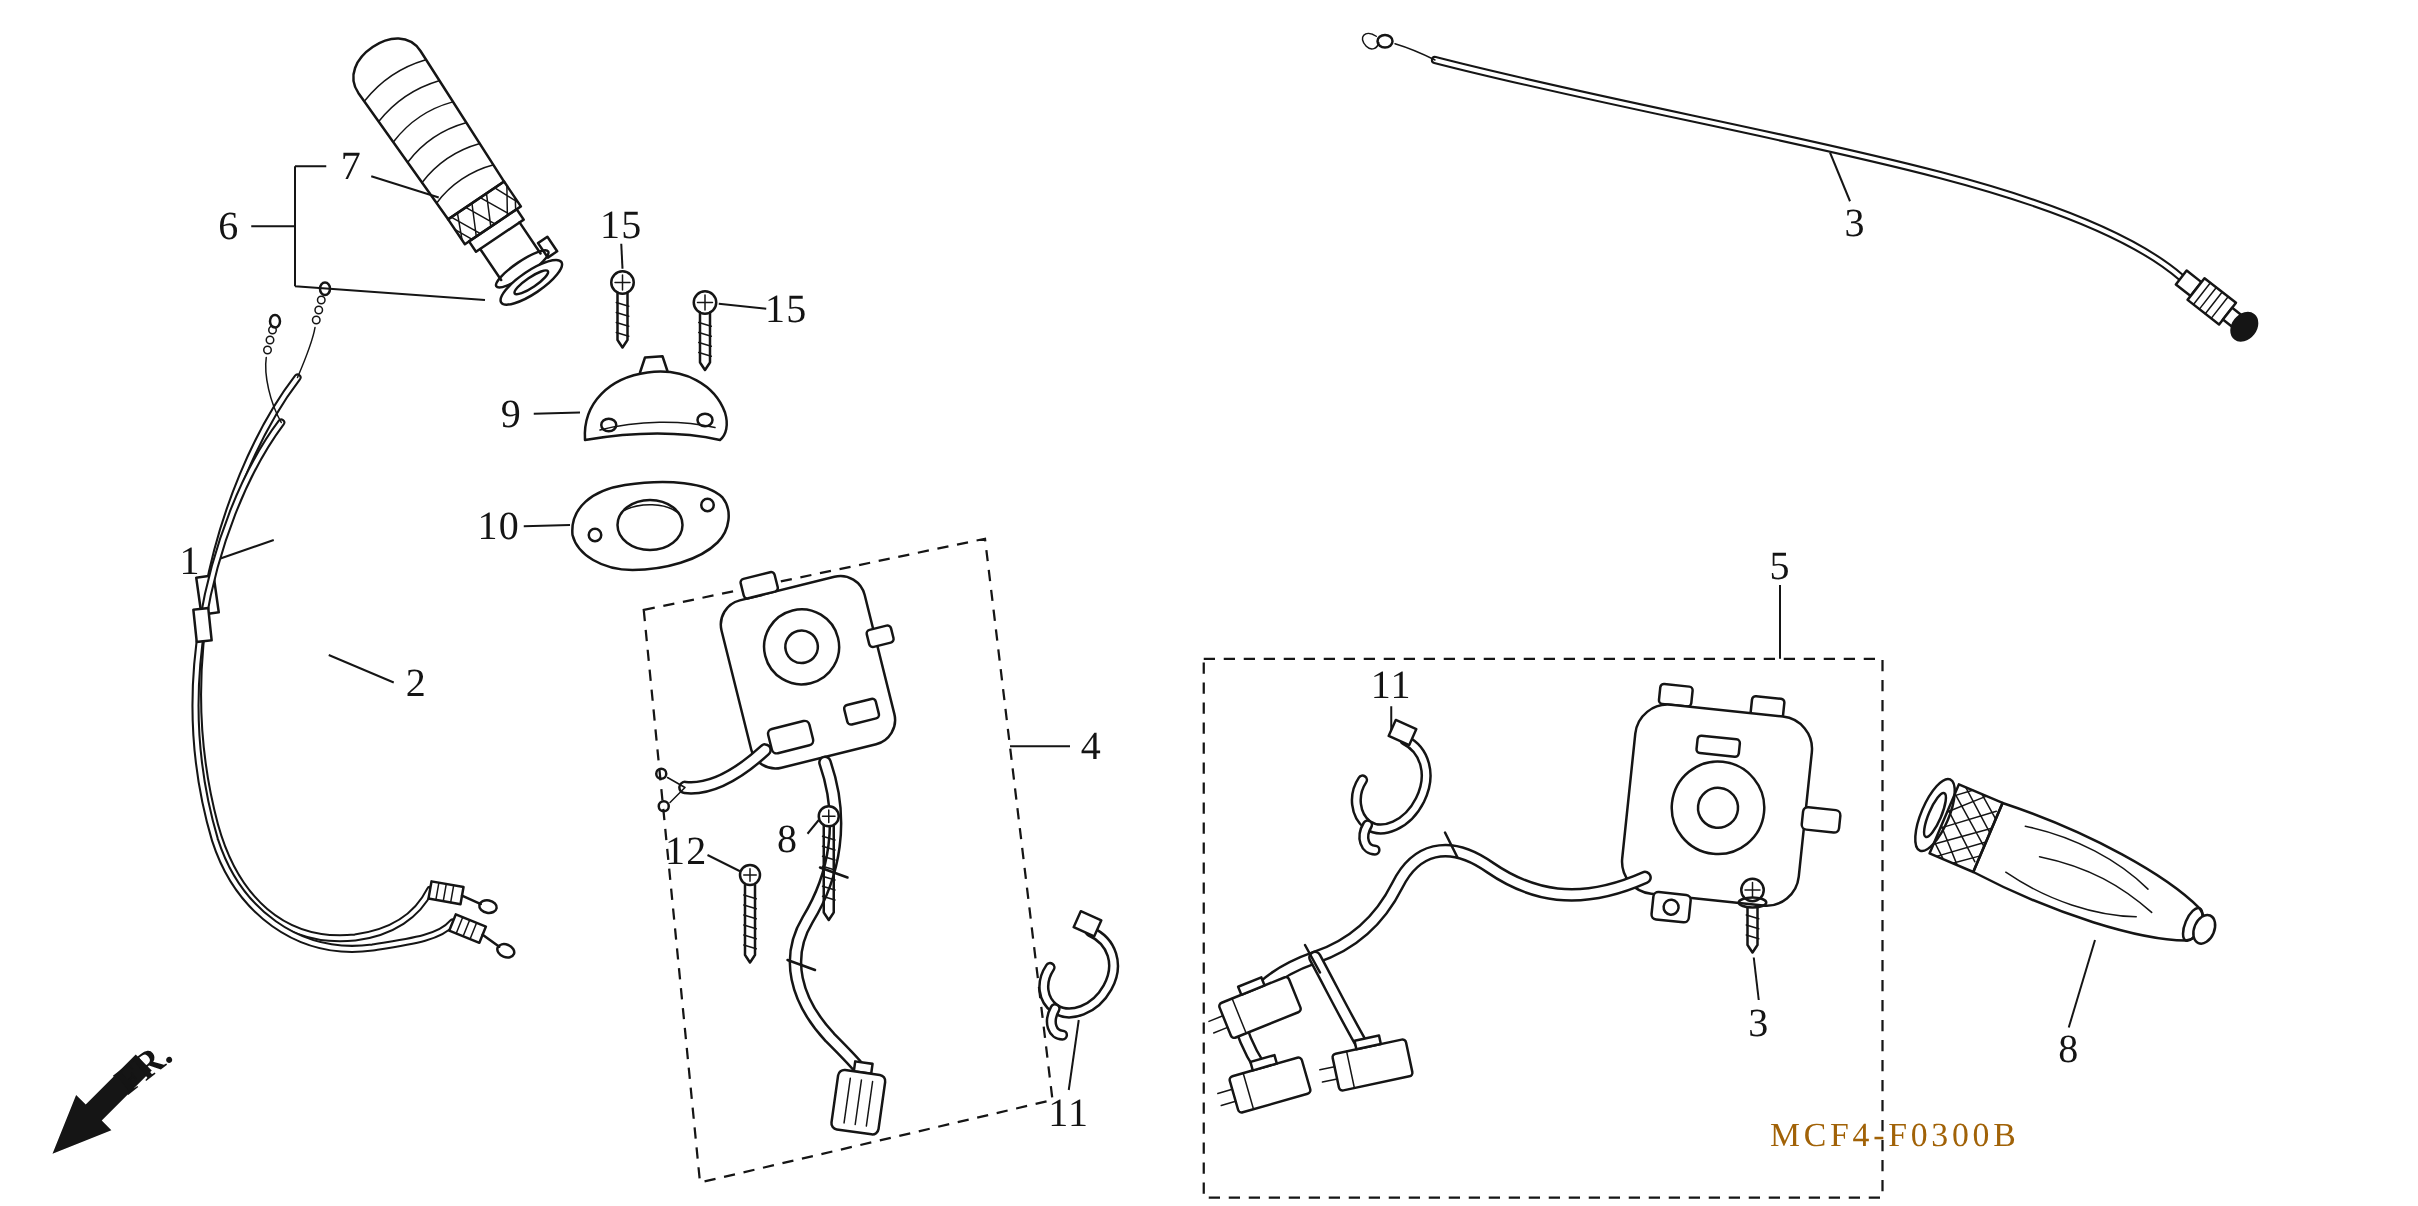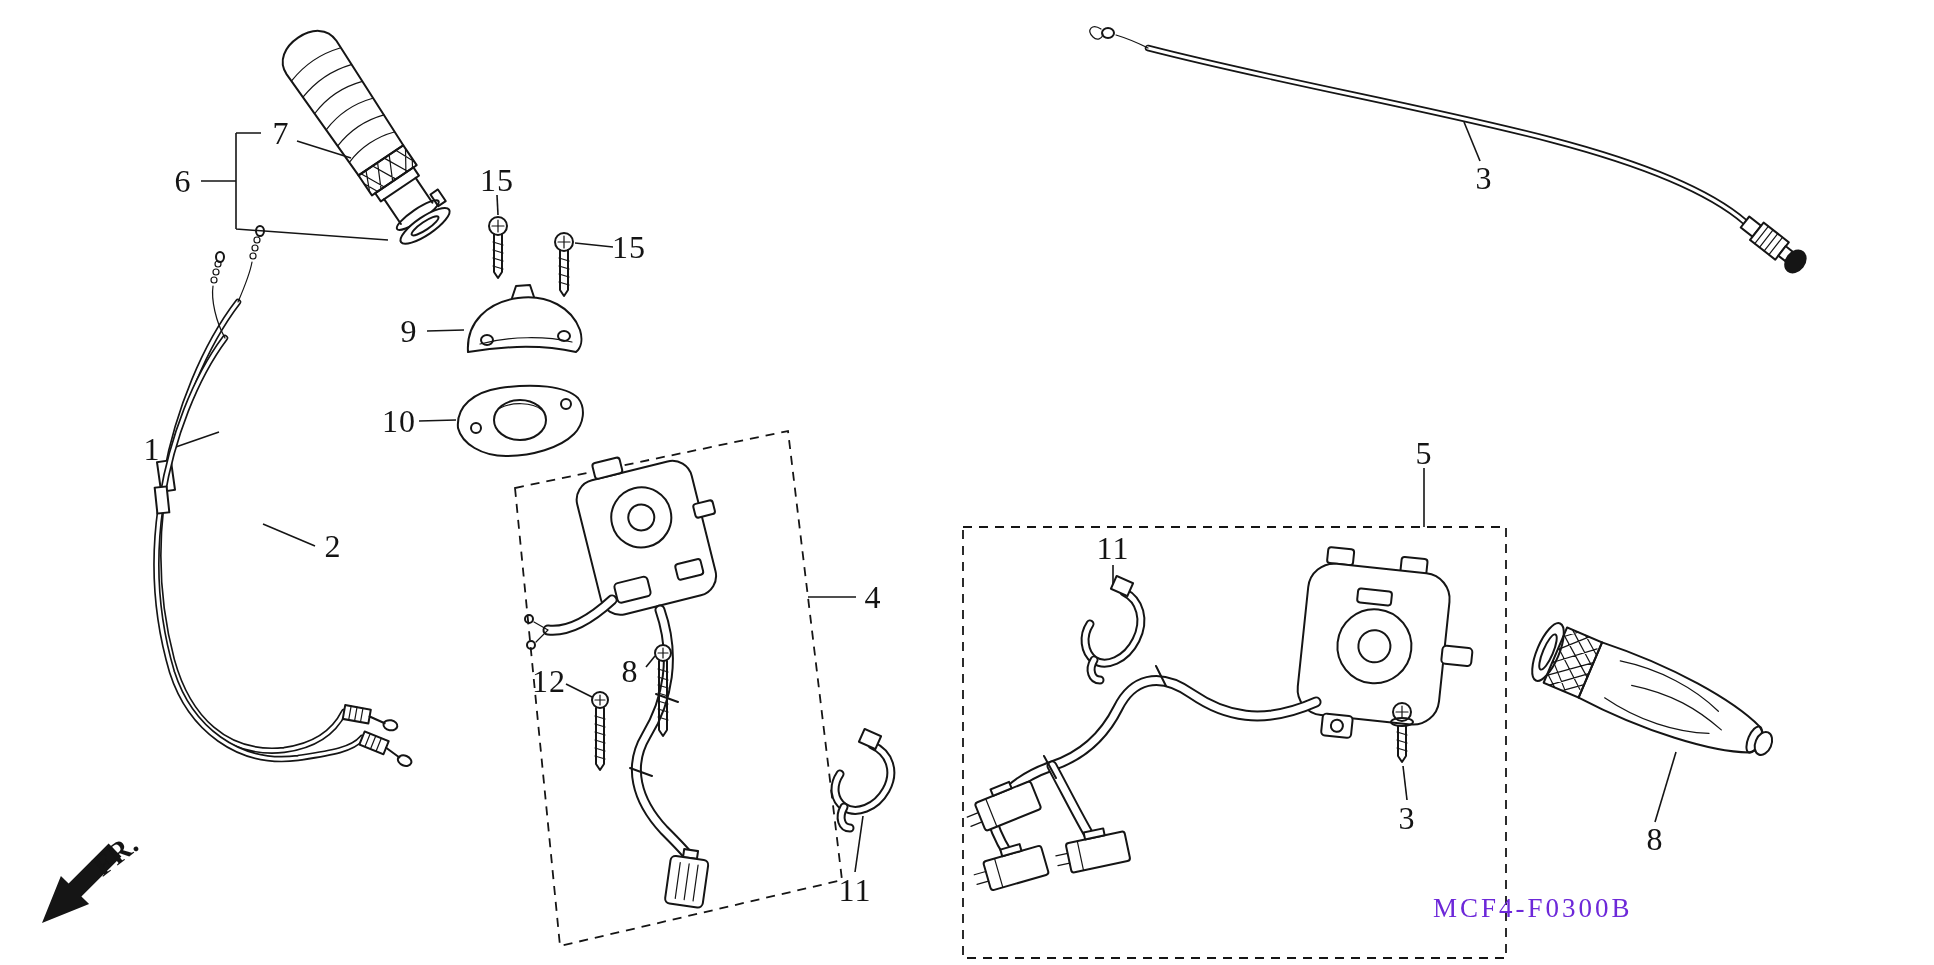--- a/index.html
+++ b/index.html
@@ -19,23 +19,22 @@
     color:#141414;
     letter-spacing:1px;
     white-space:nowrap;
     user-select:none;
   }
   .diagram-code{
     position:absolute;
     left:1416px;top:893px;
     font-size:27px;
     letter-spacing:3px;
-    color:#6d28d9;
+    color:#a16207;
     white-space:nowrap;
-    margin-left:17px;
   }
   .fr-label{
     position:absolute;
     left:86px;top:856px;
     font-size:30px;
     font-weight:bold;
     color:#141414;
     transform:rotate(-38deg);
     transform-origin:left top;
     white-space:nowrap;

